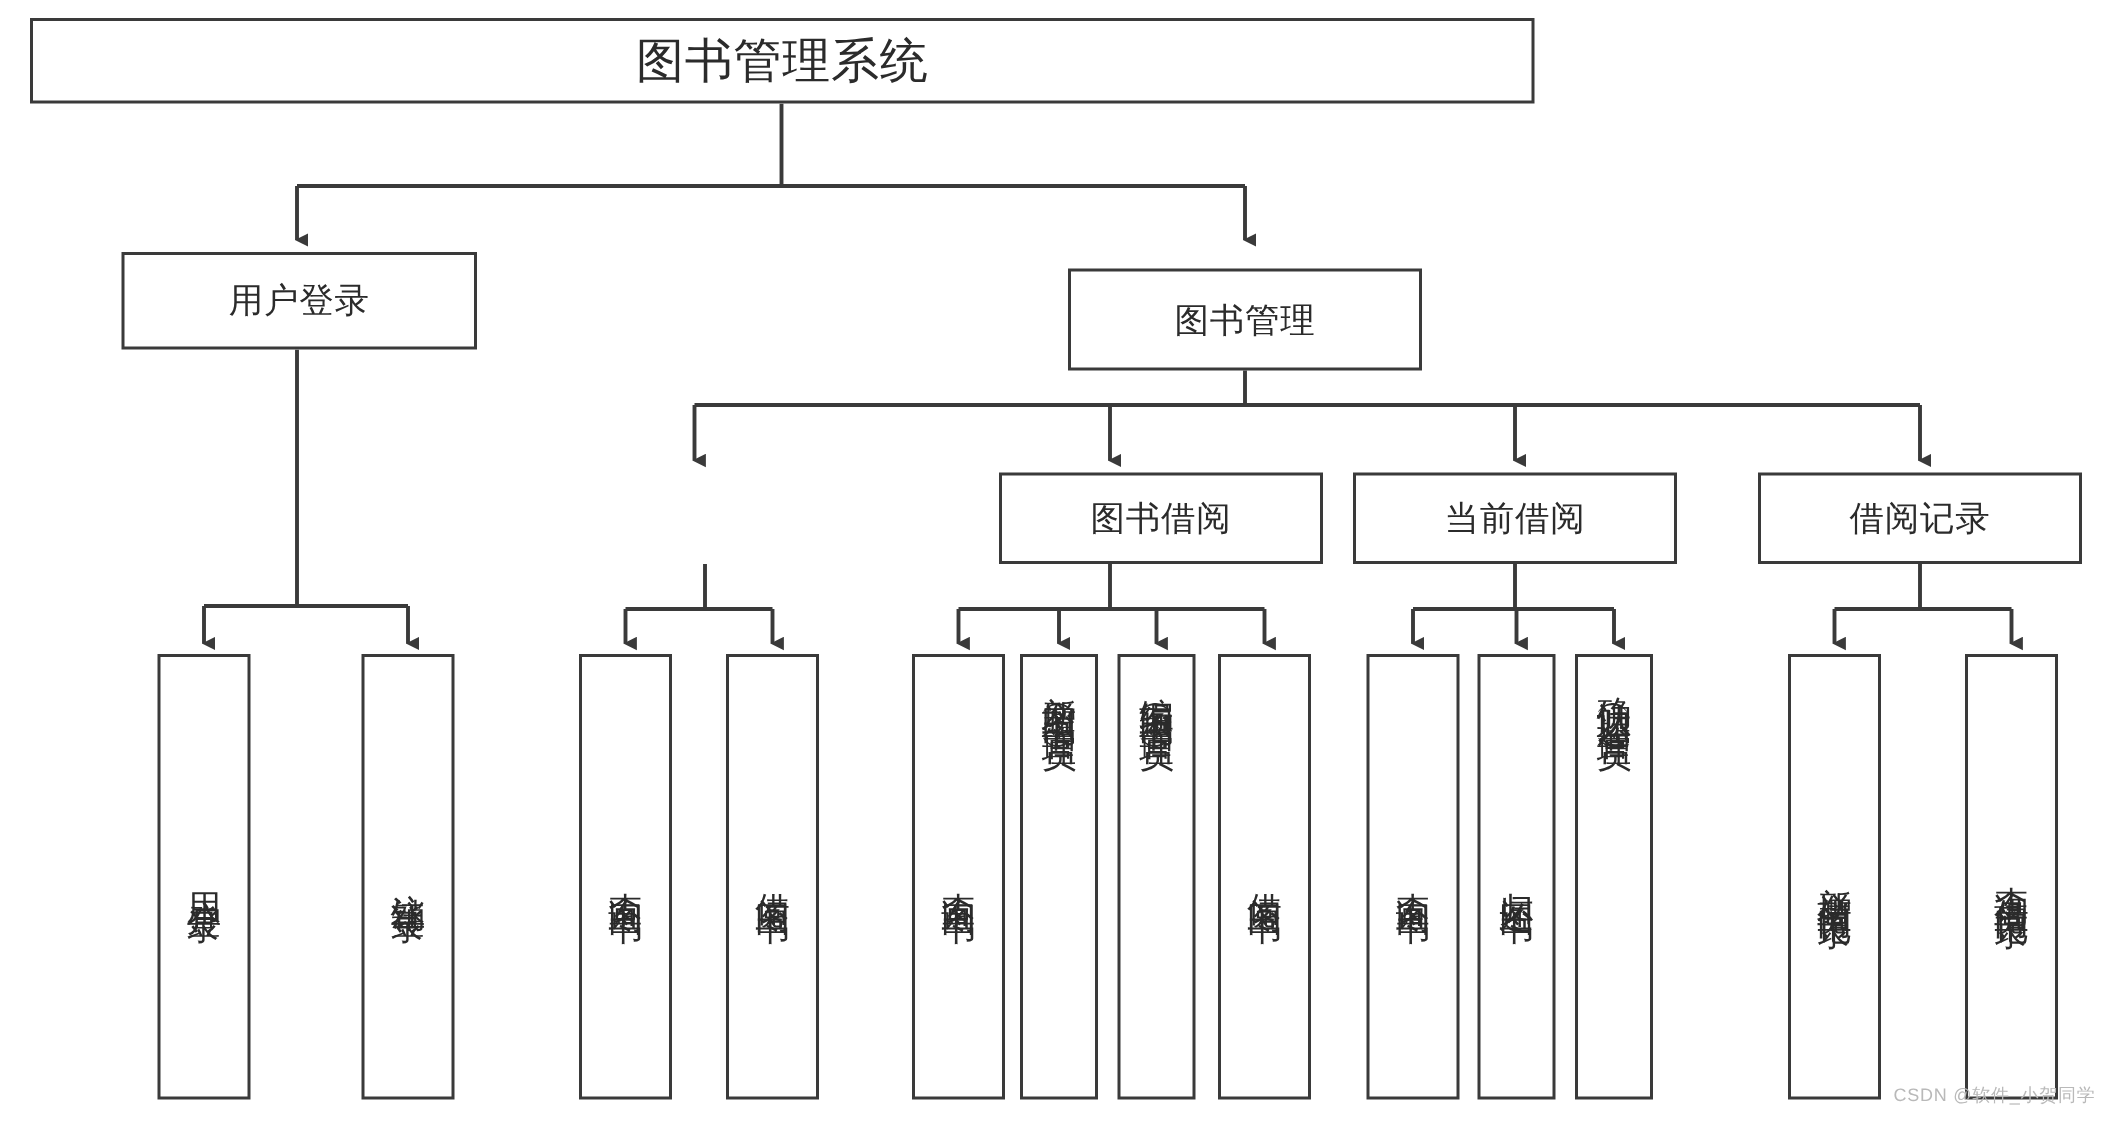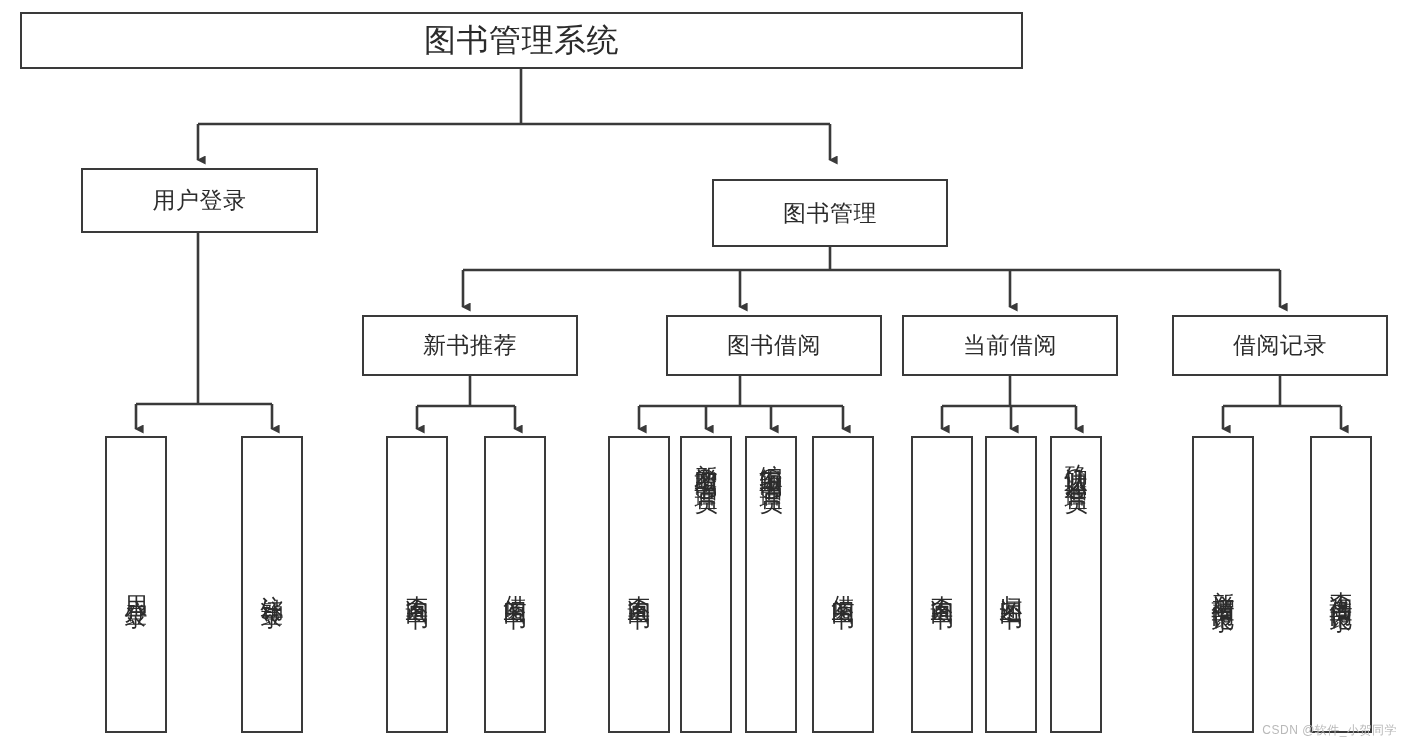--- a/index.html
+++ b/index.html
@@ -134,23 +134,20 @@
     <span class="lbl">图书管理系统</span>
   </div>
 
   <div class="node horiz" style="left:81px;top:168px;width:237px;height:65px;">
     <span class="lbl">用户登录</span>
   </div>
   <div class="node horiz" style="left:712px;top:168px;width:236px;height:68px;margin-top:11px;">
     <span class="lbl">图书管理</span>
   </div>
 
-  <div class="node horiz" style="left:362px;top:315px;width:216px;height:61px;">
-    <span class="lbl">新书推荐</span>
-  </div>
   <div class="node horiz" style="left:632px;top:315px;width:216px;height:61px;margin-left:34px;">
     <span class="lbl">图书借阅</span>
   </div>
   <div class="node horiz" style="left:902px;top:315px;width:216px;height:61px;">
     <span class="lbl">当前借阅</span>
   </div>
   <div class="node horiz" style="left:1172px;top:315px;width:216px;height:61px;">
     <span class="lbl">借阅记录</span>
   </div>
 

